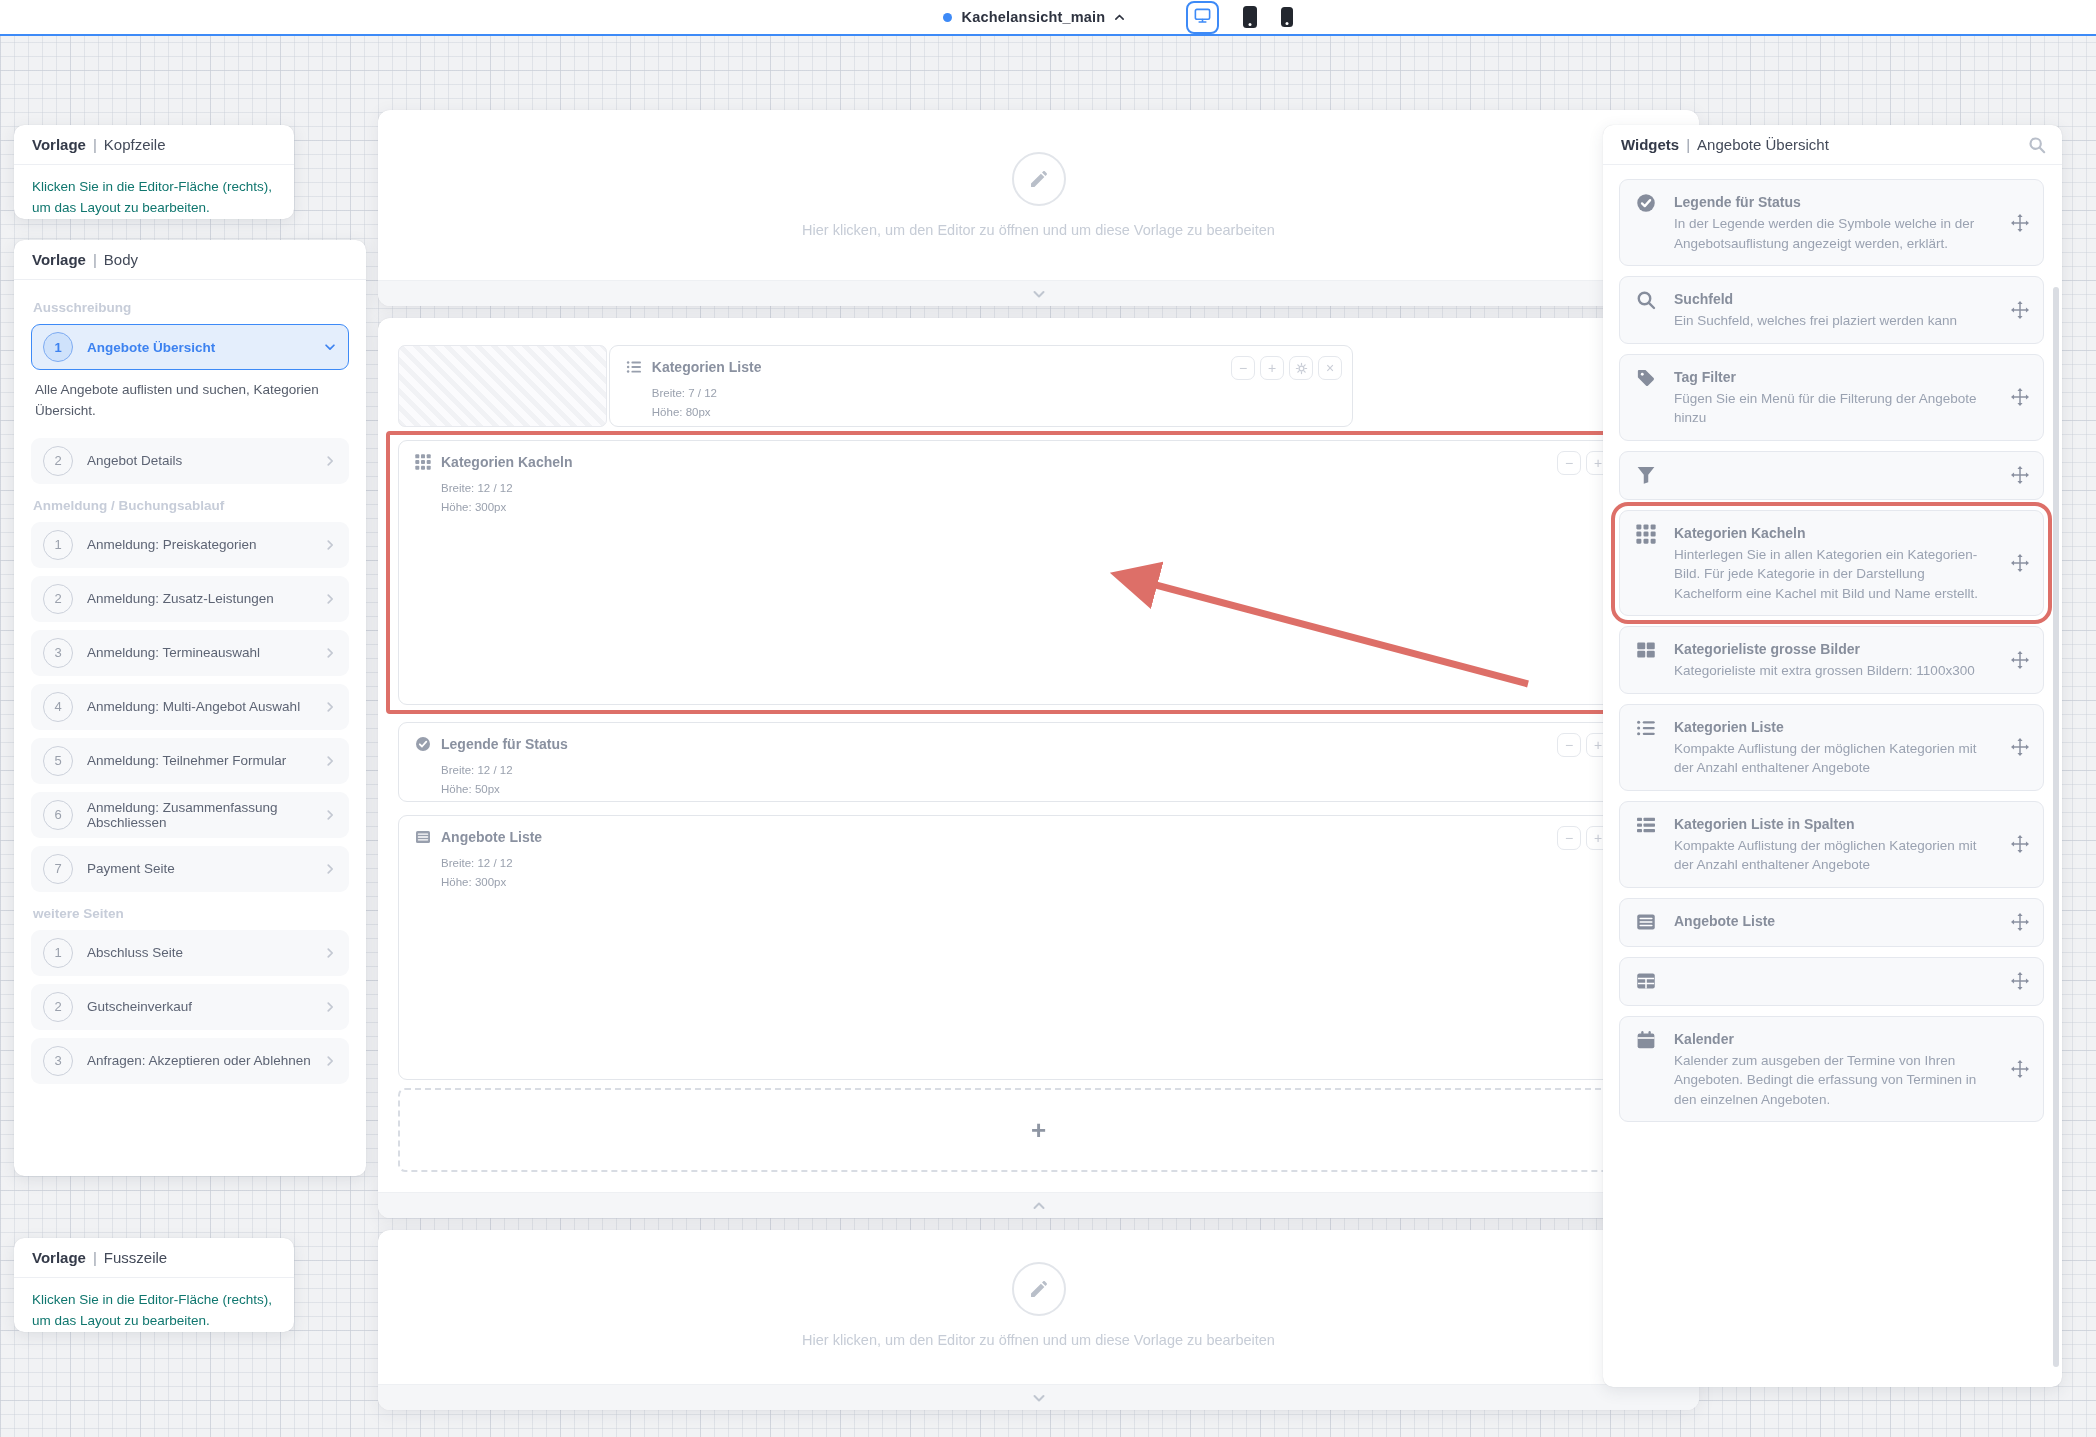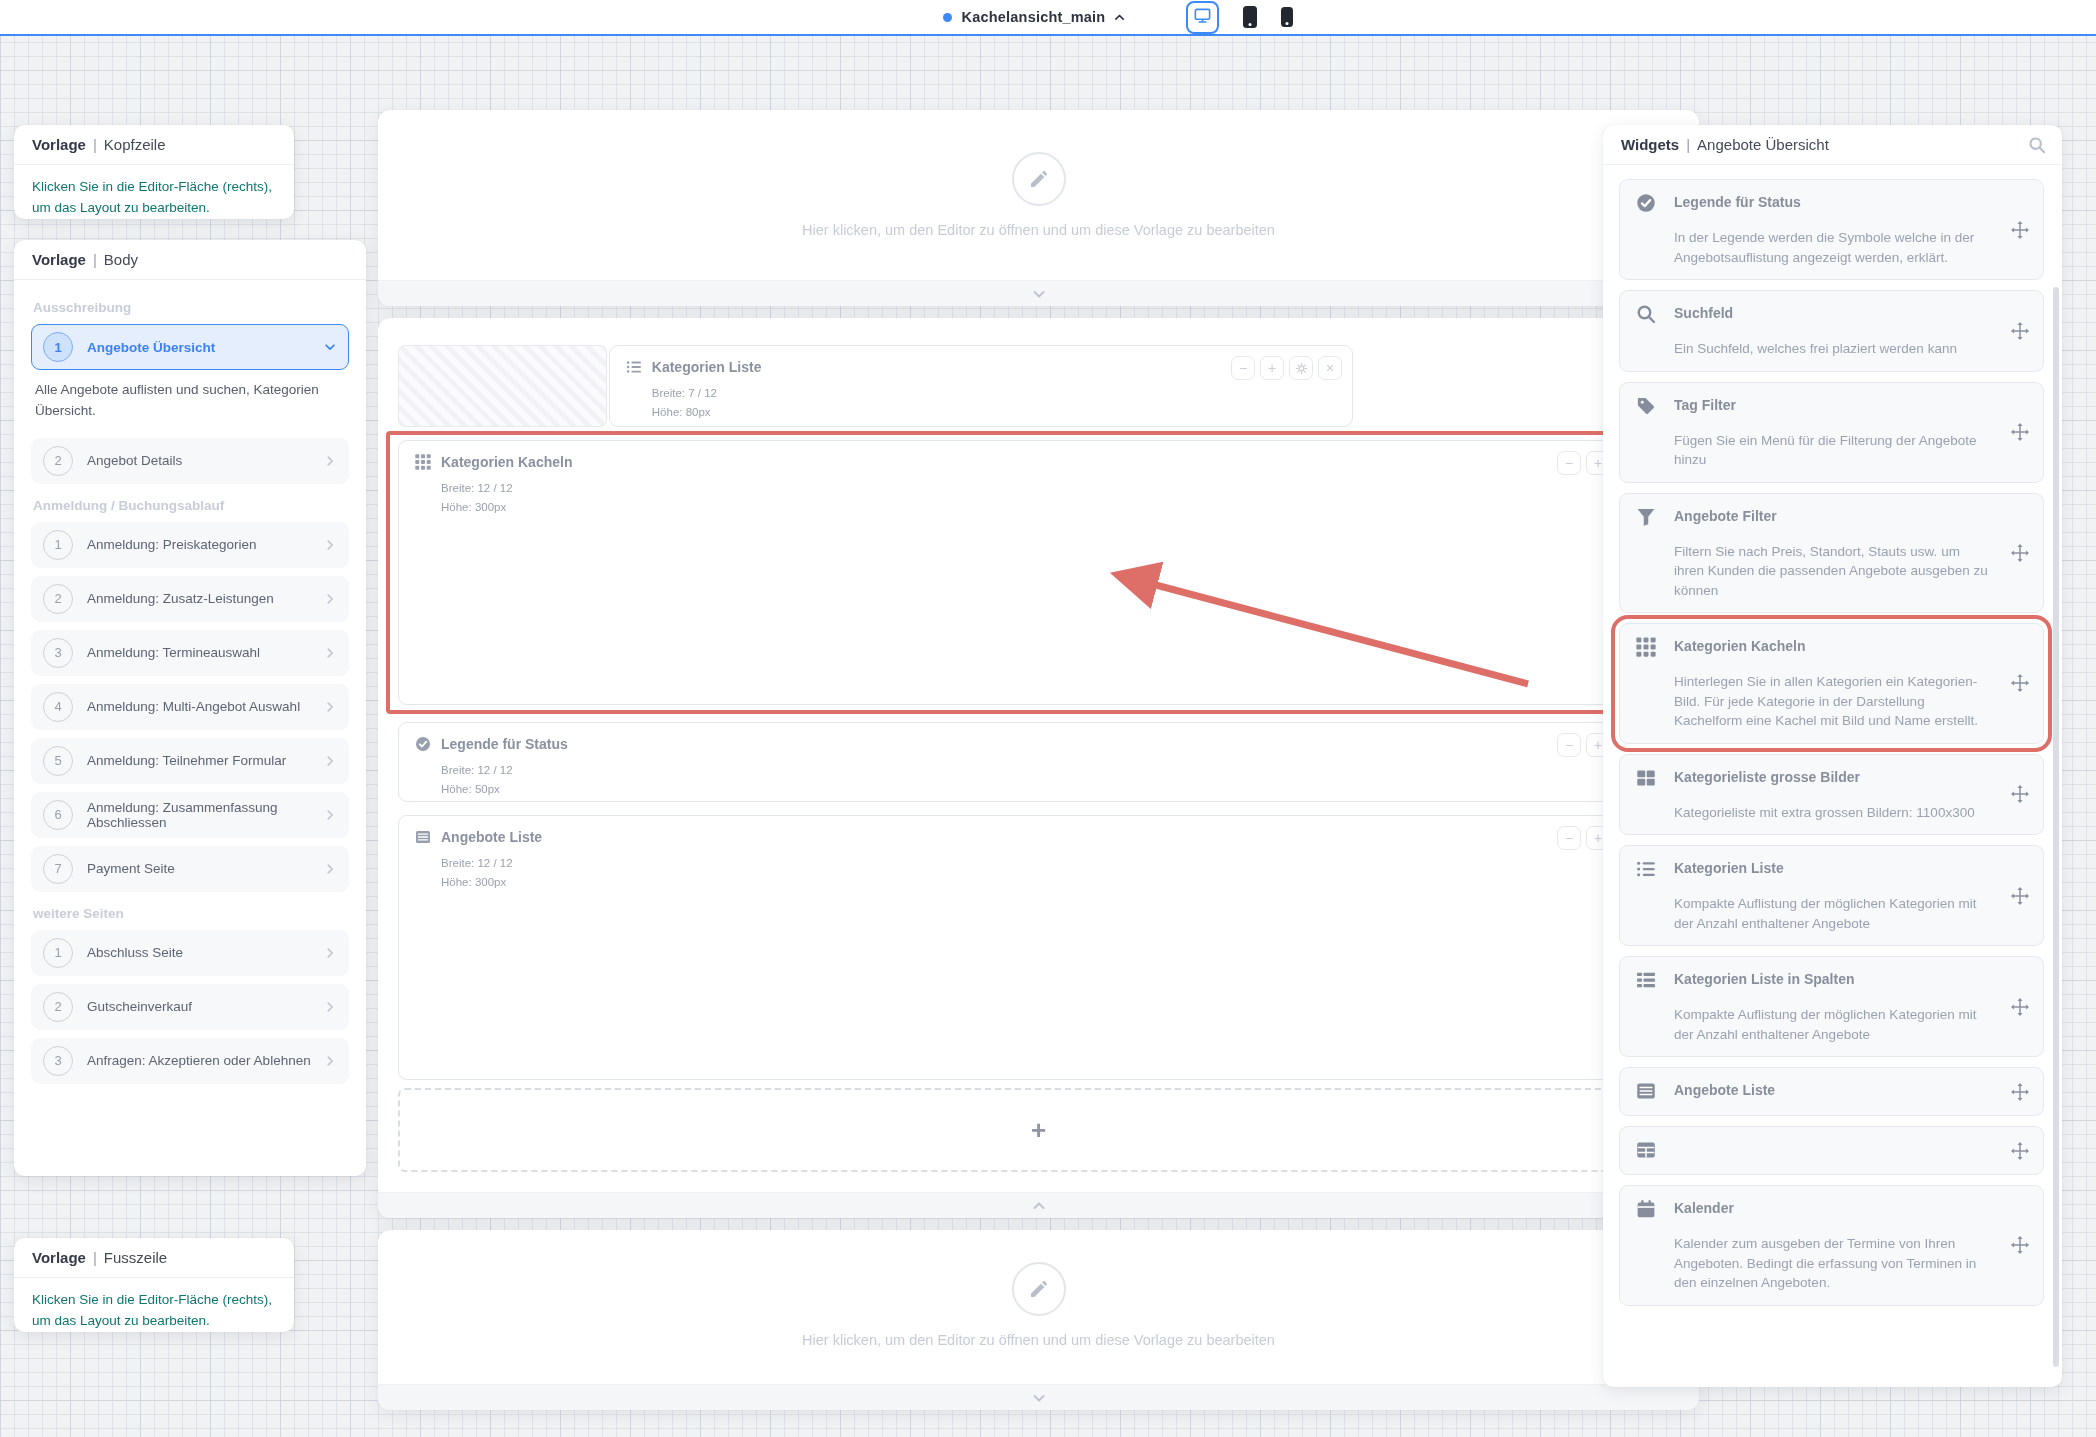--- a/index.html
+++ b/index.html
@@ -129,21 +129,21 @@
   .search-icon{position:absolute;right:16px;top:50%;transform:translateY(-50%);width:18px;height:18px;color:#b9bfca;display:inline-flex;cursor:pointer;}
   #widget-list{padding:14px 18px 14px 16px;}
   .wcard{
     position:relative;background:#f8f9fb;border:1px solid #e5e8ee;border-radius:9px;
     padding:12px 52px 12px 16px;margin-bottom:10px;display:flex;gap:16px;cursor:grab;
   }
   .wcard.highlight{outline:4px solid var(--red);outline-offset:4px;}
   .wcicon{width:22px;height:22px;flex-shrink:0;color:#868d9c;display:inline-flex;margin-top:1px;}
   .wcicon svg{width:20px;height:20px;}
   .wctitle{font-size:14px;font-weight:700;color:#878e9c;line-height:20px;}
-  .wcdesc{font-size:13.5px;color:#9aa2b1;line-height:19.5px;margin-top:16px;}
+  .wcdesc{font-size:13.5px;color:#9aa2b1;line-height:19.5px;margin-top:2px;}
   .movehandle{
     position:absolute;right:14px;top:50%;transform:translateY(-50%);
     width:18px;height:18px;color:#8a90a0;display:inline-flex;cursor:move;
   }
   .panel-scrollbar{position:absolute;right:3px;top:162px;width:6px;height:1080px;border-radius:3px;background:#dadde3;z-index:5;}
   
   #arrow-svg{position:absolute;left:0;top:0;z-index:60;pointer-events:none;}
   #arrow-svg line{stroke:var(--red);}
   #arrow-svg marker path{fill:var(--red);}
   #panel-kopfzeile{left:14px;top:125px;width:280px;}
@@ -623,24 +623,20 @@
               <rect x="2.2" y="7.35" width="11.6" height="1.3"></rect>
             </svg>
           </span>
      </div>
         <div class="wcard">
        <span class="wcicon">
             <svg viewBox="0 0 16 16">
               <path fill="currentColor" d="M1.3 1.5h13.4L9.8 7.7v6L6.2 15V7.7z"></path>
             </svg>
           </span>
-       <div class="wcbody">
-         <div class="wctitle">Angebote Filter</div>
-         <div class="wcdesc">Filtern Sie nach Preis, Standort, Stauts usw. um ihren Kunden die passenden Angebote ausgeben zu können</div>
-       </div>
        <span class="movehandle">
             <svg viewBox="0 0 16 16" fill="currentColor">
               <path d="M8 0l2.3 2.7H5.7z"></path>
               <path d="M8 16l-2.3-2.7h4.6z"></path>
               <path d="M0 8l2.7-2.3v4.6z"></path>
               <path d="M16 8l-2.7 2.3V5.7z"></path>
               <rect x="7.35" y="2.2" width="1.3" height="11.6"></rect>
               <rect x="2.2" y="7.35" width="11.6" height="1.3"></rect>
             </svg>
           </span>

